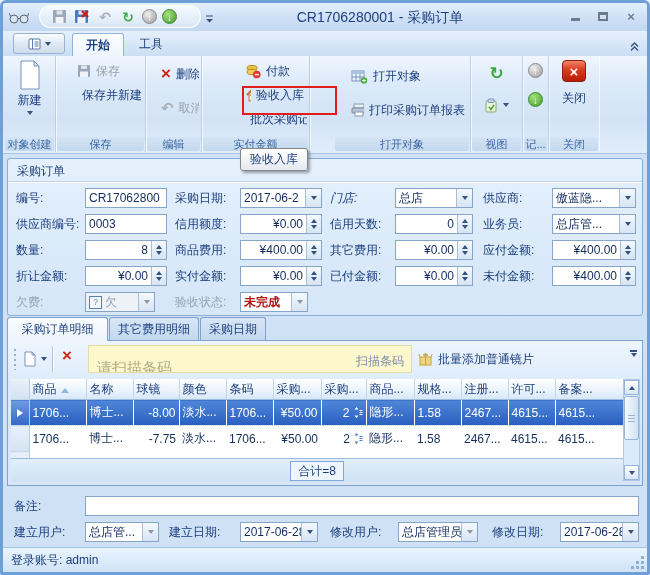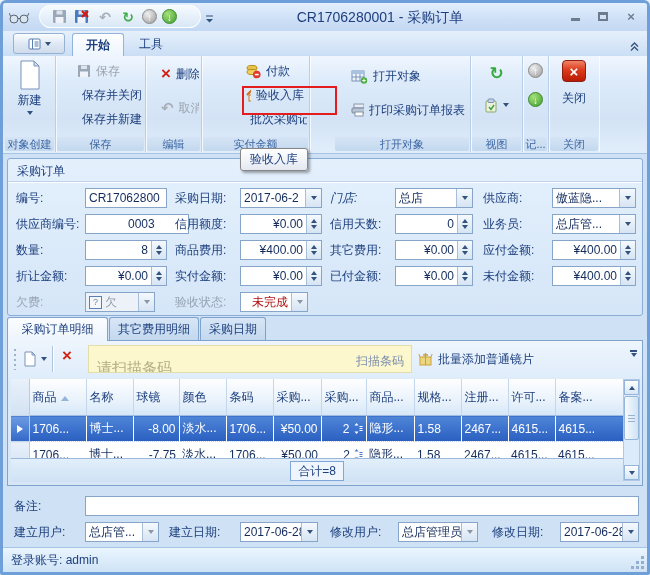--- a/index.html
+++ b/index.html
@@ -67,21 +67,21 @@
   .fld .val.r{text-align:right;}
   .fld.disab{background:#edf2f8;color:#8e9aaa;}
   .ddbtn{width:15px;height:100%;border-left:1px solid #a9bfd9;background:linear-gradient(#f4f9fd,#d6e4f3);
          display:flex;align-items:center;justify-content:center;flex:none;}
   .spinbtn{width:14px;height:100%;border-left:1px solid #a9bfd9;background:linear-gradient(#f4f9fd,#d6e4f3);
            display:flex;flex-direction:column;align-items:center;justify-content:center;gap:2px;flex:none;}
   .su{width:0;height:0;border-left:3px solid transparent;border-right:3px solid transparent;border-bottom:4px solid #33527e;}
   .sd{width:0;height:0;border-left:3px solid transparent;border-right:3px solid transparent;border-top:4px solid #33527e;}
   .qficon{width:11px;height:11px;border:1px solid #5a7fb5;background:#f4f7fb;color:#7a8aa0;font-size:9px;line-height:11px;
           text-align:center;margin-left:3px;flex:none;}
-  .redstatus{color:#b01010;font-weight:normal;text-align:right;}
+  .redstatus{color:#b01010;font-weight:bold;}
   
   .dtab{position:absolute;top:314px;height:24px;line-height:22px;text-align:center;font-size:12px;color:#1c3f7e;
         border:1px solid #7fa3cc;border-bottom:none;border-radius:3px 3px 0 0;box-sizing:border-box;
         background:linear-gradient(#d8e6f6,#c2d7ee);z-index:2;}
   .dtab.active{background:linear-gradient(#fbfdff,#edf4fc);z-index:4;}
   .panel{position:absolute;left:4px;top:337px;width:636px;height:146px;border:1px solid #7fa3cc;box-sizing:border-box;
          background:linear-gradient(#eef5fd,#dcebfa 30%,#d6e6f7);z-index:3;}
   .tgrip{position:absolute;left:6px;top:8px;width:2px;height:21px;
          background:repeating-linear-gradient(#9ab2d0 0 2px,transparent 2px 5px);}
   .tsep{position:absolute;left:44px;top:5px;height:26px;border-left:1px solid #aec5e0;box-shadow:1px 0 0 #fff;}
@@ -90,21 +90,21 @@
                  font-size:15px;color:#6b6545;padding:16px 70px 0 8px;box-sizing:border-box;font-family:inherit;}
   .scanbox input::placeholder{color:#b2ad85;}
   .scancap{position:absolute;right:7px;top:7px;font-size:12px;color:#7e8fae;}
   .batchbtn{position:absolute;left:410px;top:6px;height:24px;display:flex;align-items:center;gap:5px;font-size:12px;color:#1c3f7e;}
   .tbmore{position:absolute;right:5px;top:9px;display:flex;flex-direction:column;align-items:center;gap:1px;}
   .tbmore b{width:7px;height:1.5px;background:#33527e;display:block;}
   
   .gridwrap{position:absolute;left:3px;top:38px;width:612px;height:79px;overflow:hidden;background:#fff;}
   table.grid{border-collapse:collapse;table-layout:fixed;width:612px;font-size:12px;}
   .grid th{height:20px;background:linear-gradient(#fefeff,#e9f2fb 60%,#d6e7f8);border-right:1px solid #c3d6ec;
-           border-bottom:1px solid #9fbcdf;color:#1c3f7e;font-weight:normal;text-align:left;padding:8px 3px;
+           border-bottom:1px solid #9fbcdf;color:#1c3f7e;font-weight:normal;text-align:left;padding:0 3px;
            overflow:hidden;white-space:nowrap;}
   .grid td{height:25px;padding:0 3px;overflow:hidden;white-space:nowrap;color:#15305f;background:#fff;}
   .grid td.r,.grid th.r{text-align:right;}
   .grid td.ind,.grid th.ind{background:linear-gradient(#e9f1fa,#d3e2f2);border-right:1px solid #b5cce6;
                             border-bottom:1px solid #c6d7ea;padding:0;text-align:center;}
   tr.sel td{background:linear-gradient(#4f86d8,#2a5fc0);color:#fff;border-bottom:1px dotted #bcd0ec;
             border-right:1px solid rgba(255,255,255,.25);}
   tr.sel td.ind{background:linear-gradient(#6d9be2,#3468c8);border-right:1px solid #b5cce6;}
   .rowarr{display:inline-block;width:0;height:0;border-top:4px solid transparent;border-bottom:4px solid transparent;
           border-left:6px solid #fff;}
@@ -215,29 +215,20 @@
         <div class="rbtn dis">
           <svg width="14" height="14">
             <rect x="1" y="1" width="12" height="12" rx="1" fill="#9aa7b8"></rect>
             <rect x="4" y="1.5" width="6" height="3.5" fill="#dde4ec"></rect>
               <rect x="3" y="7.5" width="8" height="5.5" fill="#f0f3f7"></rect>
           </svg>
           <span>保存</span>
         </div>
         <div class="rbtn">
           <svg width="15" height="14">
-            <rect x="1" y="1" width="12" height="12" rx="1" fill="#4a7ac0"></rect>
-            <rect x="4" y="1.5" width="6" height="3.5" fill="#dde6f2"></rect>
-              <rect x="3" y="7.5" width="8" height="5.5" fill="#f0f4fa"></rect>
-            <path d="M7.5 2 L13.5 8 M13.5 2 L7.5 8" stroke="#d11c10" stroke-width="2"></path>
-          </svg>
-          <span>保存并关闭</span>
-        </div>
-        <div class="rbtn">
-          <svg width="15" height="14">
             <rect x="1" y="2" width="11" height="11" rx="1" fill="#4a7ac0"></rect>
             <rect x="3.5" y="2.5" width="5.5" height="3" fill="#dde6f2"></rect>
               <rect x="3" y="8" width="7" height="5" fill="#f0f4fa"></rect>
             <rect x="8.5" y="0.5" width="6" height="7" fill="#fff" stroke="#7a93b8"></rect>
           </svg>
           <span>保存并新建</span>
 
         </div>
       </div>
       <div class="rcap">保存</div>
@@ -374,21 +365,21 @@
   </div>
   <span class="flabel" style="left:480px;top:185px;">供应商:</span>
   <div class="fld" style="left:549px;top:185px;width:84px;">
     <span class="val">傲蓝隐...</span>
     <span class="ddbtn">
         <i class="dd"></i>
       </span>
   </div>
 
   <span class="flabel" style="left:13px;top:211px;">供应商编号:</span>
-  <div class="fld" style="left:82px;top:211px;width:104px;padding-left:39px;">
+  <div class="fld" style="left:82px;top:211px;width:82px;">
     <span class="val">0003</span>
   </div>
   <span class="flabel" style="left:172px;top:211px;">信用额度:</span>
   <div class="fld" style="left:237px;top:211px;width:82px;">
     <span class="val r">¥0.00</span>
     <span class="spinbtn">
         <i class="su"></i>
         <i class="sd"></i>
       </span>
   </div>

